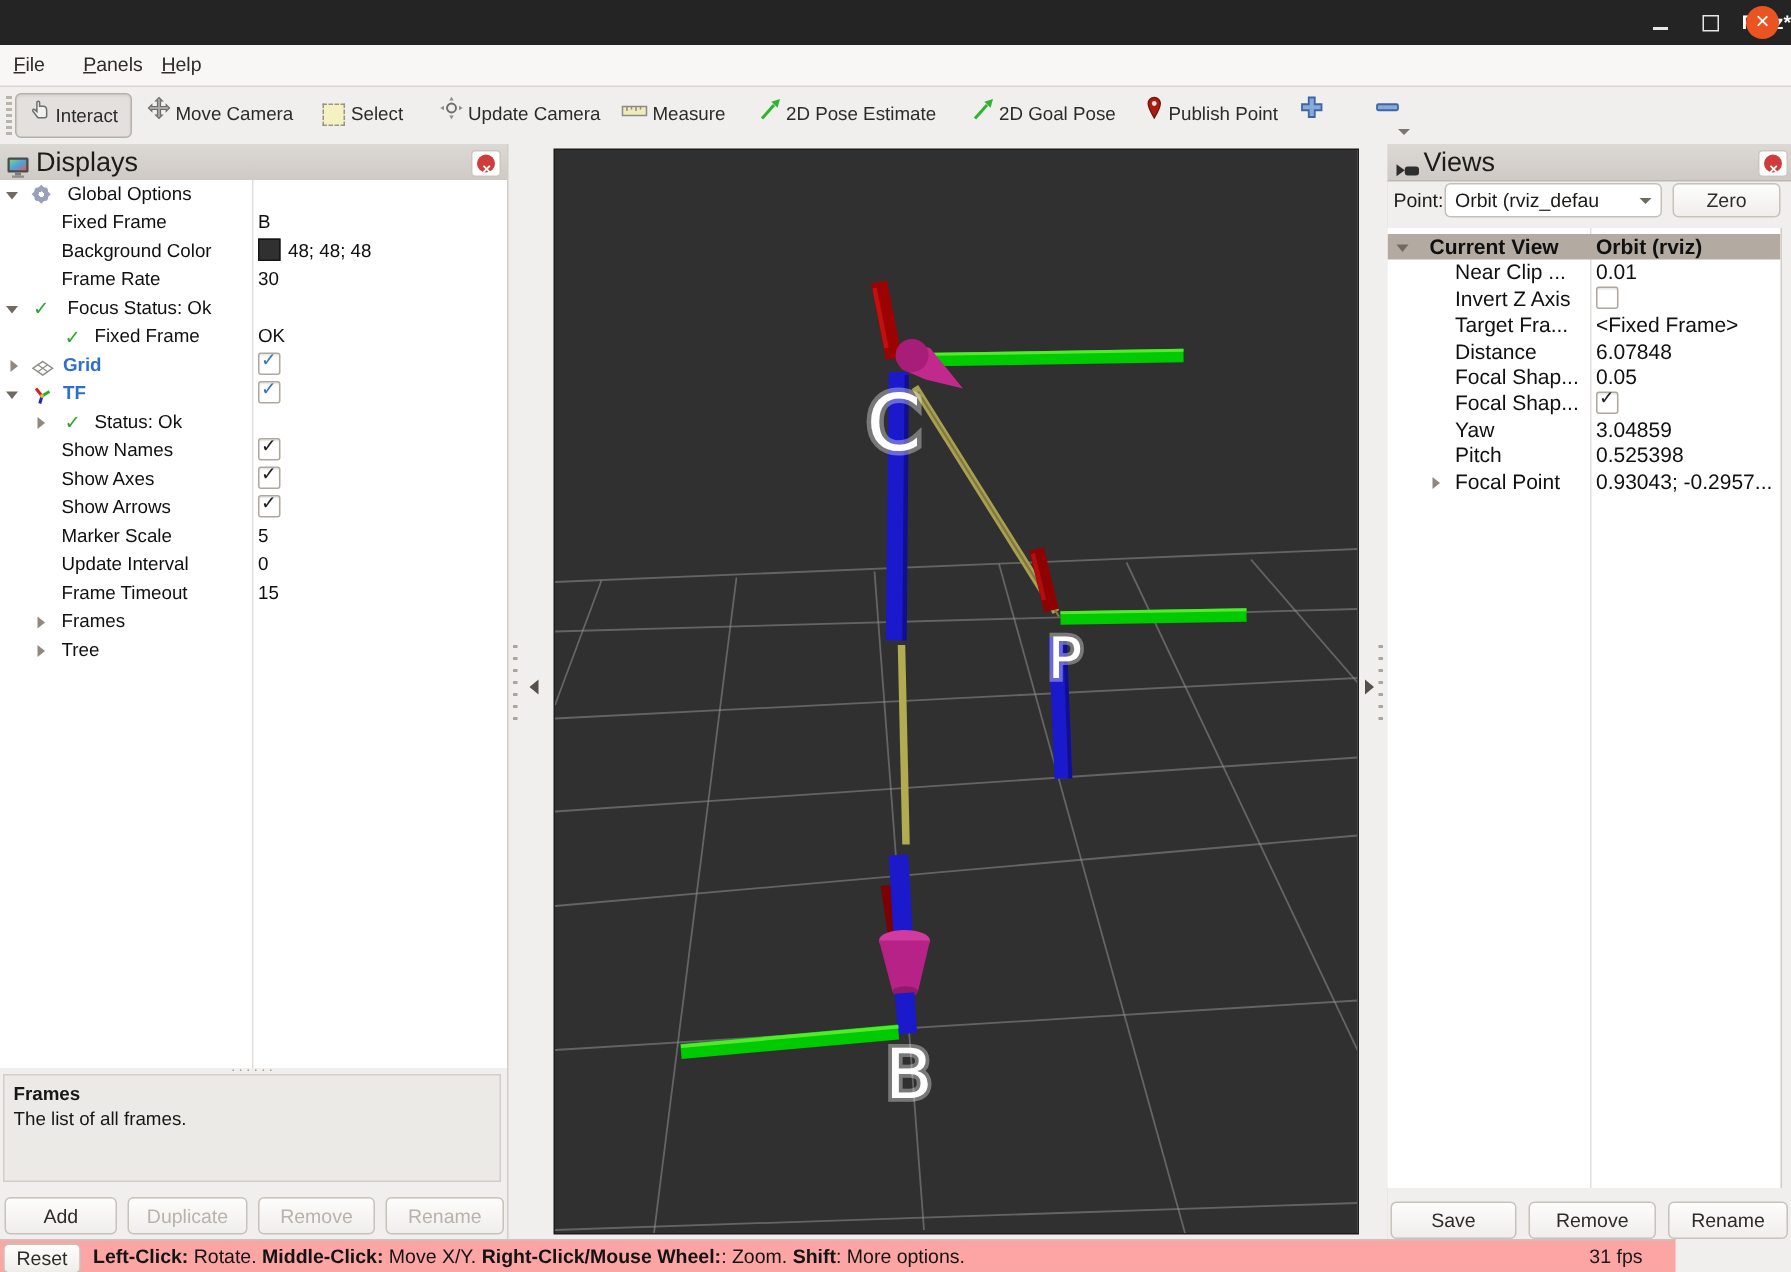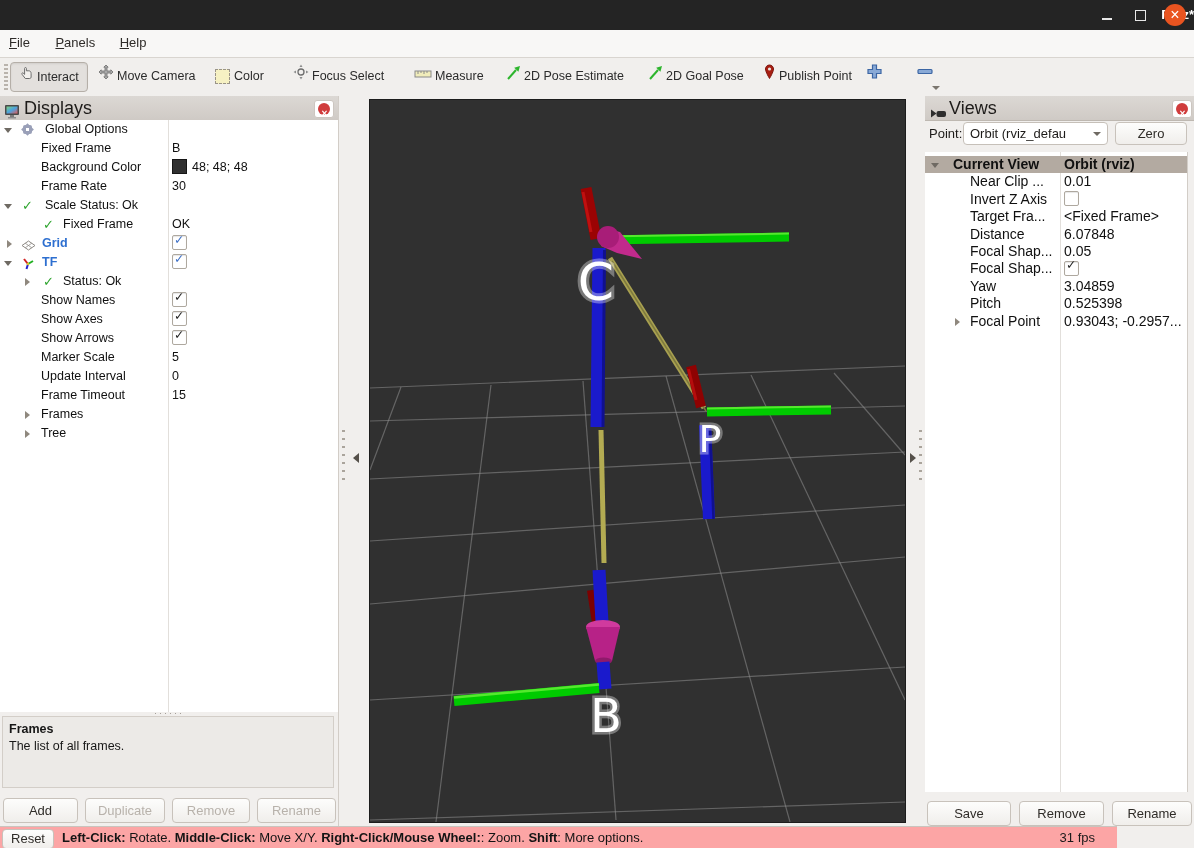--- a/index.html
+++ b/index.html
@@ -17,21 +17,21 @@
   .winmin::after{content:"";position:absolute;left:6px;top:14px;width:10px;height:1.6px;background:#e7e7e7}
   .winmax{right:43px}
   .winmax::after{content:"";position:absolute;left:6px;top:6px;width:9px;height:9px;border:1.4px solid #e7e7e7}
   .winclose{right:8px;border-radius:50%;background:#e95420;color:#fff}
   .winclose::after{content:"×";font-size:16px;line-height:21px;display:block}
 
   
   .menubar{position:absolute;left:0;top:30px;width:1194px;height:27px;background:#f8f7f6;border-bottom:1px solid #d9d5d0}
   .menuitem{display:inline-block;height:26px;line-height:26px;padding:0 4px;font-size:13px;color:#2e2b28}
   .menuitem::first-letter{text-decoration:underline}
-  .mi-file{margin-left:5px}.mi-panels{margin-left:13px}.mi-help{margin-left:12px}
+  .mi-file{margin-left:5px}.mi-panels{margin-left:13px}.mi-help{}
 
   
   .toolbar{position:absolute;left:0;top:58px;width:1194px;height:38px;background:#f1efed;border-bottom:1px solid #cfcac4}
   .tbgrip{position:absolute;left:4px;top:6px;bottom:6px;width:4px;
           background:repeating-linear-gradient(to bottom,#b9b3ac 0 2px,transparent 2px 4px)}
   .tool{position:absolute;top:4px;height:28px;line-height:28px;font-size:12.5px;color:#2b2b2b;white-space:nowrap}
   .tool .ticn{display:inline-block;vertical-align:middle;margin-right:3px;position:relative;top:-1px}
   .tool.pressed{background:#e3e0dd;border:1px solid #b5afa8;border-radius:4px;padding:0 8px;box-shadow:inset 0 1px 2px rgba(0,0,0,.08)}
   .selbox{display:inline-block;width:13px;height:13px;background:#f6f1c3;border:1px dashed #9a9488;vertical-align:middle;margin-right:4px}
   .caret-ext{position:absolute;left:932px;top:28px;width:0;height:0;border-left:4px solid transparent;border-right:4px solid transparent;border-top:4px solid #7b766f}
@@ -134,30 +134,30 @@
 
   <div class="tool" style="left:98px">
     <span class="ticn">
       <svg width="16" height="16" viewBox="0 0 16 16">
           <path d="M8 1l2.2 2.2H9v3.8h3.8V5.8L15 8l-2.2 2.2V9H9v3.8h1.2L8 15l-2.2-2.2H7V9H3.2v1.2L1 8l2.2-2.2V7H7V3.2H5.8z" fill="#a9a9a9" stroke="#6d6d6d" stroke-width="0.8"></path>
         </svg>
     </span><span>Move Camera</span>
   </div>
 
   <div class="tool" style="left:215px">
-    <span class="selbox"></span><span>Color</span>
+    <span class="selbox"></span><span>Select</span>
   </div>
 
   <div class="tool" style="left:293px">
     <span class="ticn">
       <svg width="16" height="16" viewBox="0 0 16 16">
           <circle cx="8" cy="8" r="3" fill="none" stroke="#6d6d6d" stroke-width="1.3"></circle>
           <path d="M8 0.5L9.5 3h-3zM8 15.5L6.5 13h3zM0.5 8L3 6.5v3zM15.5 8L13 9.5v-3z" fill="#8d8d8d"></path>
         </svg>
-    </span><span>Focus Select</span>
+    </span><span>Update Camera</span>
   </div>
 
   <div class="tool" style="left:414px">
     <span class="ticn">
       <svg width="18" height="12" viewBox="0 0 18 12">
           <rect x="1" y="3" width="16" height="6" fill="#f0ecba" stroke="#8a8a8a"></rect>
           <path d="M4 3v3M7 3v2M10 3v3M13 3v2" stroke="#8a8a8a"></path>
         </svg>
     </span><span>Measure</span>
   </div>
@@ -250,21 +250,21 @@
       </div>
 
       <div class="drow" style="top:57px">
         <span class="lbl" style="left:41px">Frame Rate</span>
         <div class="dval">30</div>
       </div>
 
       <div class="drow" style="top:76px">
         <span class="exp open" style="left:4px"></span>
         <span class="gck" style="left:22px"></span>
-        <span class="lbl" style="left:45px">Scale Status: Ok</span>
+        <span class="lbl" style="left:45px">Focus Status: Ok</span>
       </div>
 
       <div class="drow" style="top:95px">
         <span class="gck" style="left:43px"></span>
         <span class="lbl" style="left:63px">Fixed Frame</span>
         <div class="dval">OK</div>
       </div>
 
       <div class="drow" style="top:114px">
         <span class="exp closed" style="left:7px"></span>

